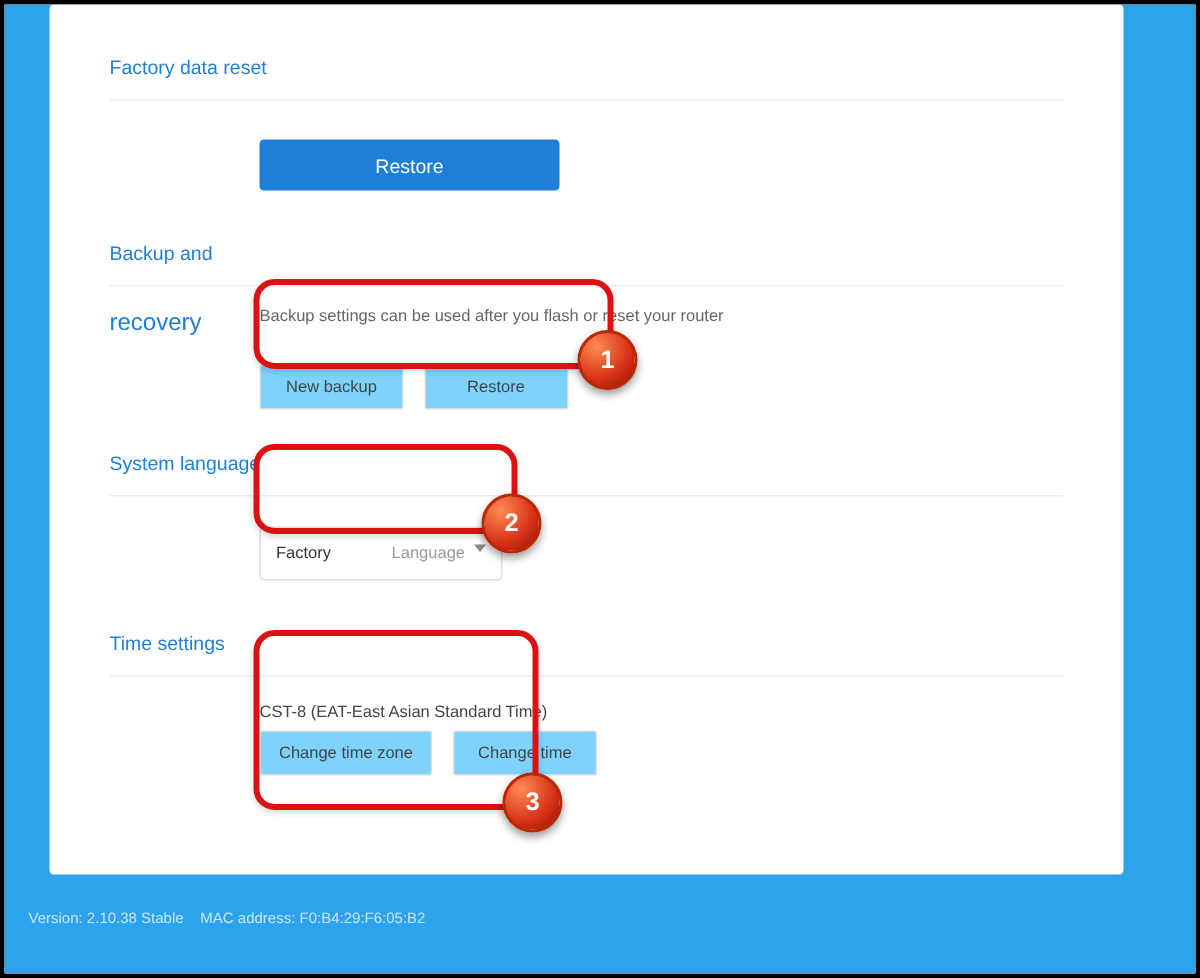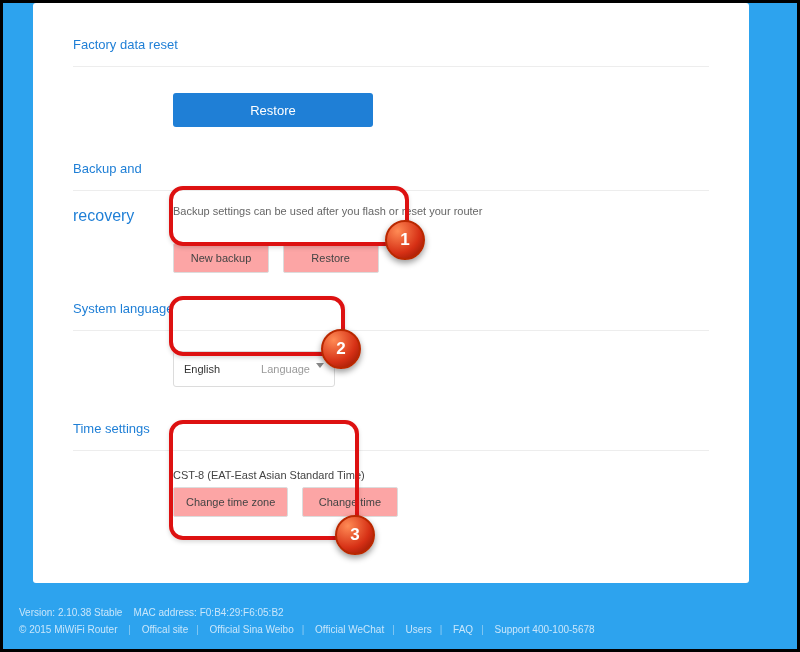--- a/index.html
+++ b/index.html
@@ -5,21 +5,21 @@
   html,body{margin:0;padding:0;font-family:Arial,Helvetica,sans-serif;background:#fff}
   .frame{box-sizing:border-box;width:800px;height:652px;border:3px solid #000;position:relative;overflow:hidden}
   .blue-bg{position:absolute;inset:0;background:#2da3ee}
   .panel{position:absolute;left:30px;top:0;width:716px;height:580px;background:#fff;border-radius:3px}
   .content{position:absolute;left:0;top:0;right:0;bottom:0;padding:34px 40px 20px 40px;color:#333;font-size:13px}
   .section-title{color:#1f7fd6;font-size:13px;margin-bottom:14px}
   .section-body{display:flex}
   .labelcol{width:100px;flex:0 0 100px;color:#1f7fd6;font-size:16px;padding-top:2px}
   .bodycol{flex:1}
   .btn-primary{display:inline-block;width:200px;height:34px;line-height:34px;text-align:center;background:#1f7fd6;color:#fff;border-radius:3px;font-size:13px;cursor:pointer;border:none}
-  .btn-small{display:inline-block;min-width:96px;height:30px;line-height:28px;text-align:center;background:#fca5a5;color:#444;border:1px solid #dcdcdc;border-radius:2px;font-size:11px;cursor:pointer;padding:0 12px;margin-right:10px}
+  .btn-small{display:inline-block;min-width:96px;height:30px;line-height:28px;text-align:center;background:#7dd3fc;color:#444;border:1px solid #dcdcdc;border-radius:2px;font-size:11px;cursor:pointer;padding:0 12px;margin-right:10px}
   .hint{font-size:11px;color:#666;margin-bottom:26px}
   .lang-box{display:inline-flex;align-items:center;width:140px;height:34px;border:1px solid #dcdcdc;border-radius:3px;padding:0 10px;font-size:11px;color:#333;justify-content:space-between;cursor:pointer}
   .lang-box .rgt{color:#9a9a9a;display:flex;align-items:flex-start;gap:6px}
   .time-val{font-size:11px;color:#444;margin:6px 0}
   
   .ann-box{position:absolute;border:4px solid #d11;border-radius:14px;pointer-events:none;box-shadow:0 2px 4px rgba(0,0,0,.15)}
   .ann-badge{position:absolute;width:36px;height:36px;border-radius:50%;background:radial-gradient(circle at 30% 25%,#ff8b55,#d63015 60%,#8a1500);color:#fff;font-weight:bold;font-size:17px;display:flex;align-items:center;justify-content:center;box-shadow:0 3px 6px rgba(0,0,0,.4);border:2px solid #b92800;pointer-events:none}
   
   .footer{position:absolute;left:16px;right:0;bottom:0;height:52px;text-align:left;font-size:10px;color:#c8e6fb}
   .footer a{color:#c8e6fb;text-decoration:none;cursor:pointer}
@@ -59,21 +59,21 @@
         </div>
       </div>
 
       <div style="height:28px"></div>
 
       <div>
         <div class="section-title">System language</div>
         <hr class="thin" style="margin-bottom:20px">
         <div style="margin-left:100px">
           <div class="lang-box">
-            <span>English</span>
+            <span>Factory</span>
             <span class="rgt">
               <span>Language</span>
               <span class="chev"></span>
             </span>
           </div>
         </div>
       </div>
 
       <div style="height:34px"></div>
 
@@ -98,24 +98,14 @@
 
   <div class="ann-box" style="left:166px;top:417px;width:182px;height:112px"></div>
   <div class="ann-badge" style="left:332px;top:512px">3</div>
 
   <div class="footer">
     <div style="padding-top:10px">
       <span>Version: 2.10.38 Stable</span>
       &nbsp;&nbsp;
       <span>MAC address: F0:B4:29:F6:05:B2</span>
     </div>
-    <div style="padding-top:6px">
-      <span>© 2015 MiWiFi Router</span>
-      <span class="sep">|</span>
-      <a>Offical site</a><span class="sep">|</span>
-      <a>Official Sina Weibo</a><span class="sep">|</span>
-      <a>Official WeChat</a><span class="sep">|</span>
-      <a>Users</a><span class="sep">|</span>
-      <a>FAQ</a><span class="sep">|</span>
-      <a>Support 400-100-5678</a>
-    </div>
   </div>
 </div>
 
 </body></html>

